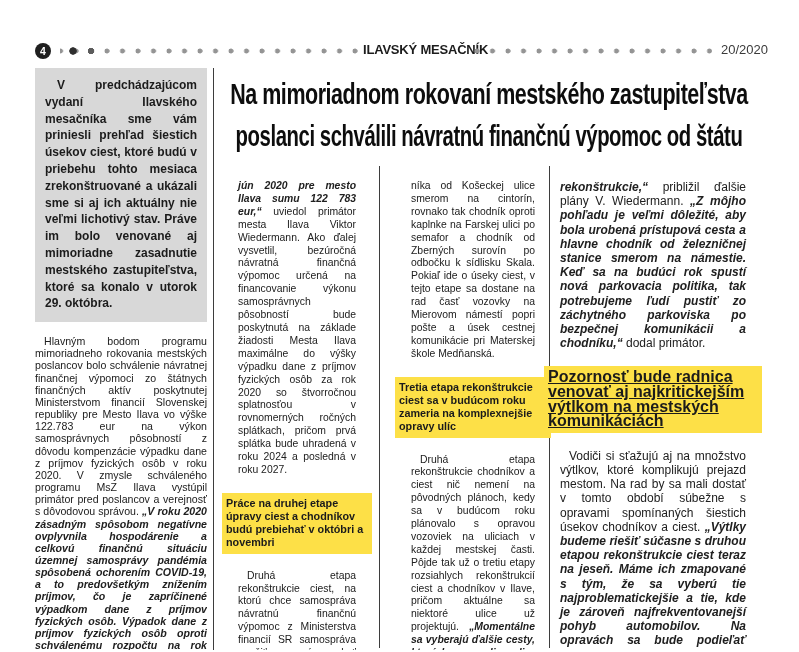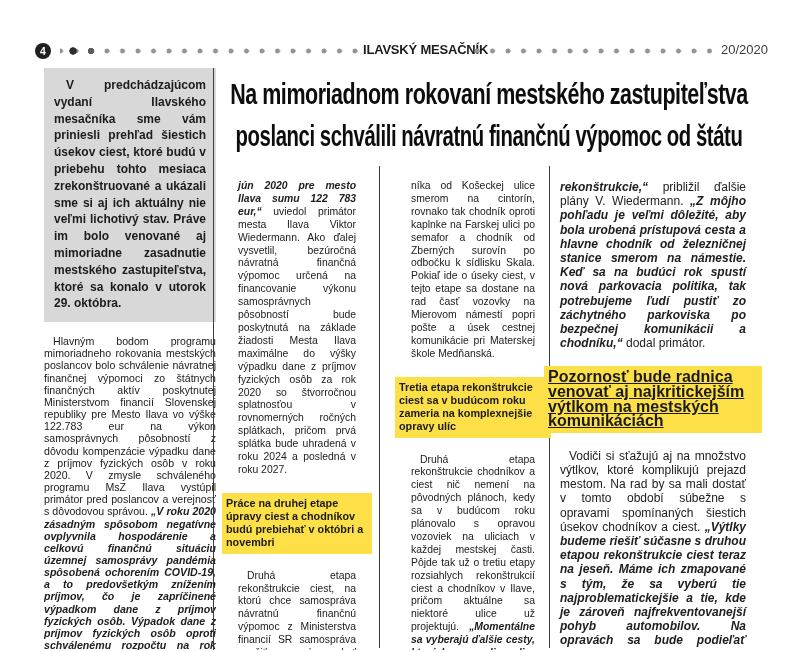--- a/index.html
+++ b/index.html
@@ -27,21 +27,21 @@
       radial-gradient(circle at 5px 5px,#5c5c5c 2.9px,rgba(0,0,0,0) 3.5px),
       radial-gradient(circle at 5px 5px,#949494 2.2px,rgba(0,0,0,0) 2.8px);
     background-repeat:no-repeat,no-repeat,repeat-x;
     background-position:8px 0,26px 0,42px 0;
   }
   .dots-right{left:472px;width:240px;}
   .masthead{position:absolute;left:363px;top:42px;font-size:13px;font-weight:700;letter-spacing:-0.2px;color:#1c1c1c;}
   .issue{position:absolute;right:31px;top:42px;font-size:13px;color:#3b3b3b;}
 
   
-  .left-col{position:absolute;left:44px;top:68px;width:172px;height:582px;overflow:hidden;}
+  .left-col{position:absolute;left:35px;top:68px;width:172px;height:582px;overflow:hidden;}
   .intro-box{
     background:#d8d8d8;padding:9px 10px 10px 10px;
     font-size:12px;line-height:16.8px;font-weight:bold;text-align:justify;
     text-indent:12px;color:#1b1b1b;
   }
   .left-para{
     margin:13px 0 0 0;font-size:10.6px;line-height:12.15px;text-align:justify;
     text-indent:9px;color:#202020;
   }
   .q{font-weight:bold;font-style:italic;}

